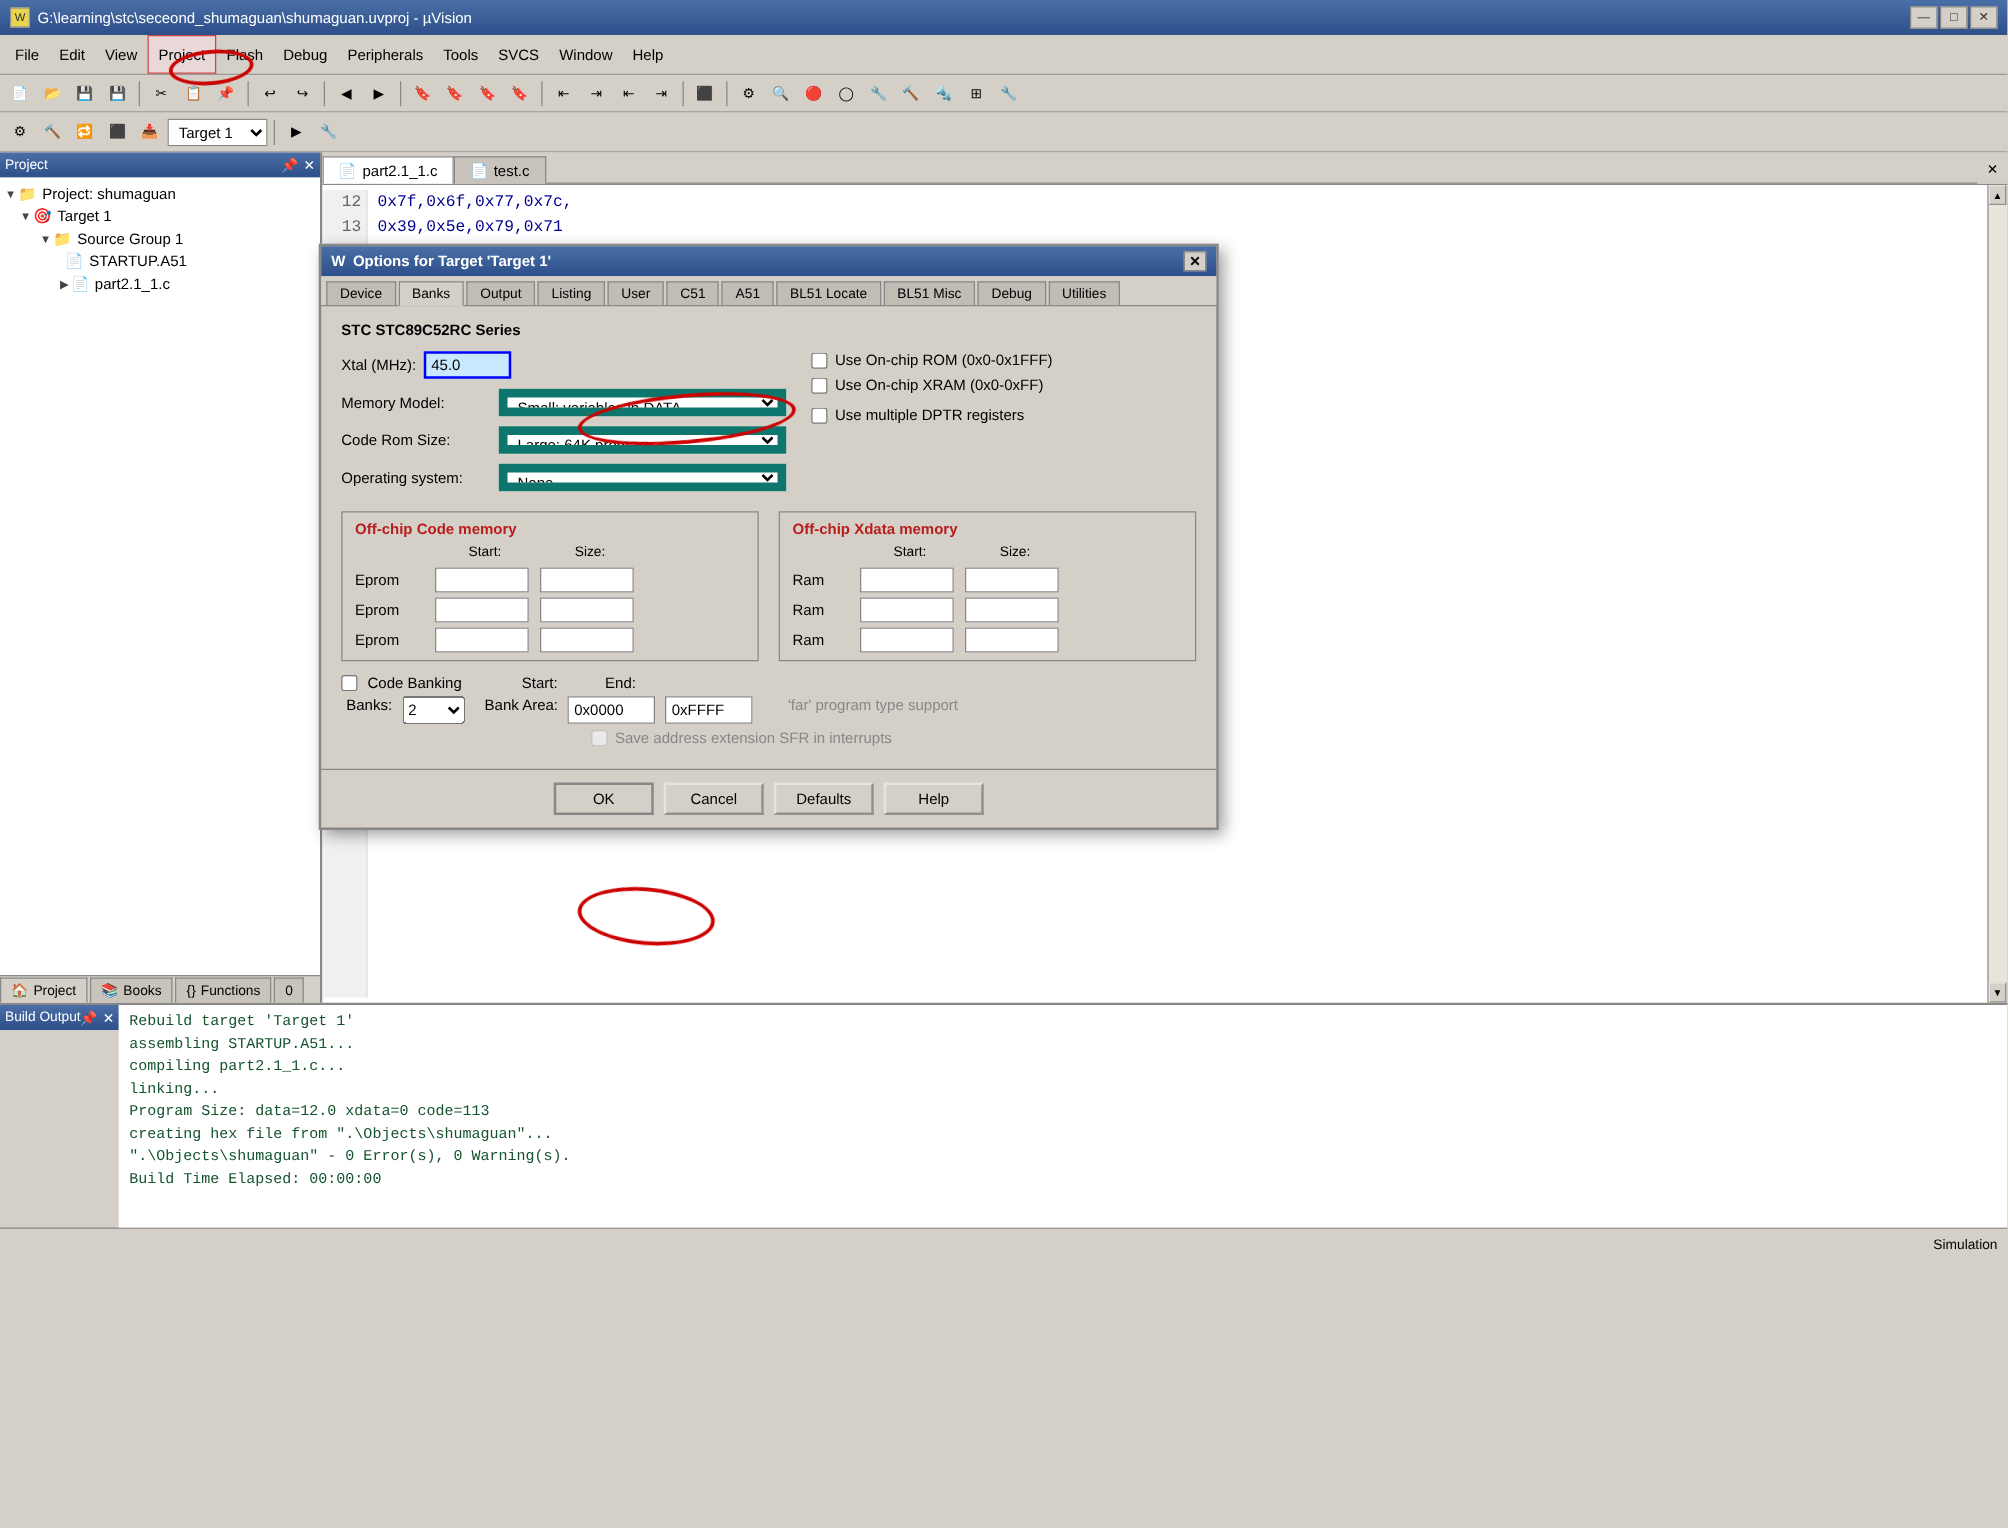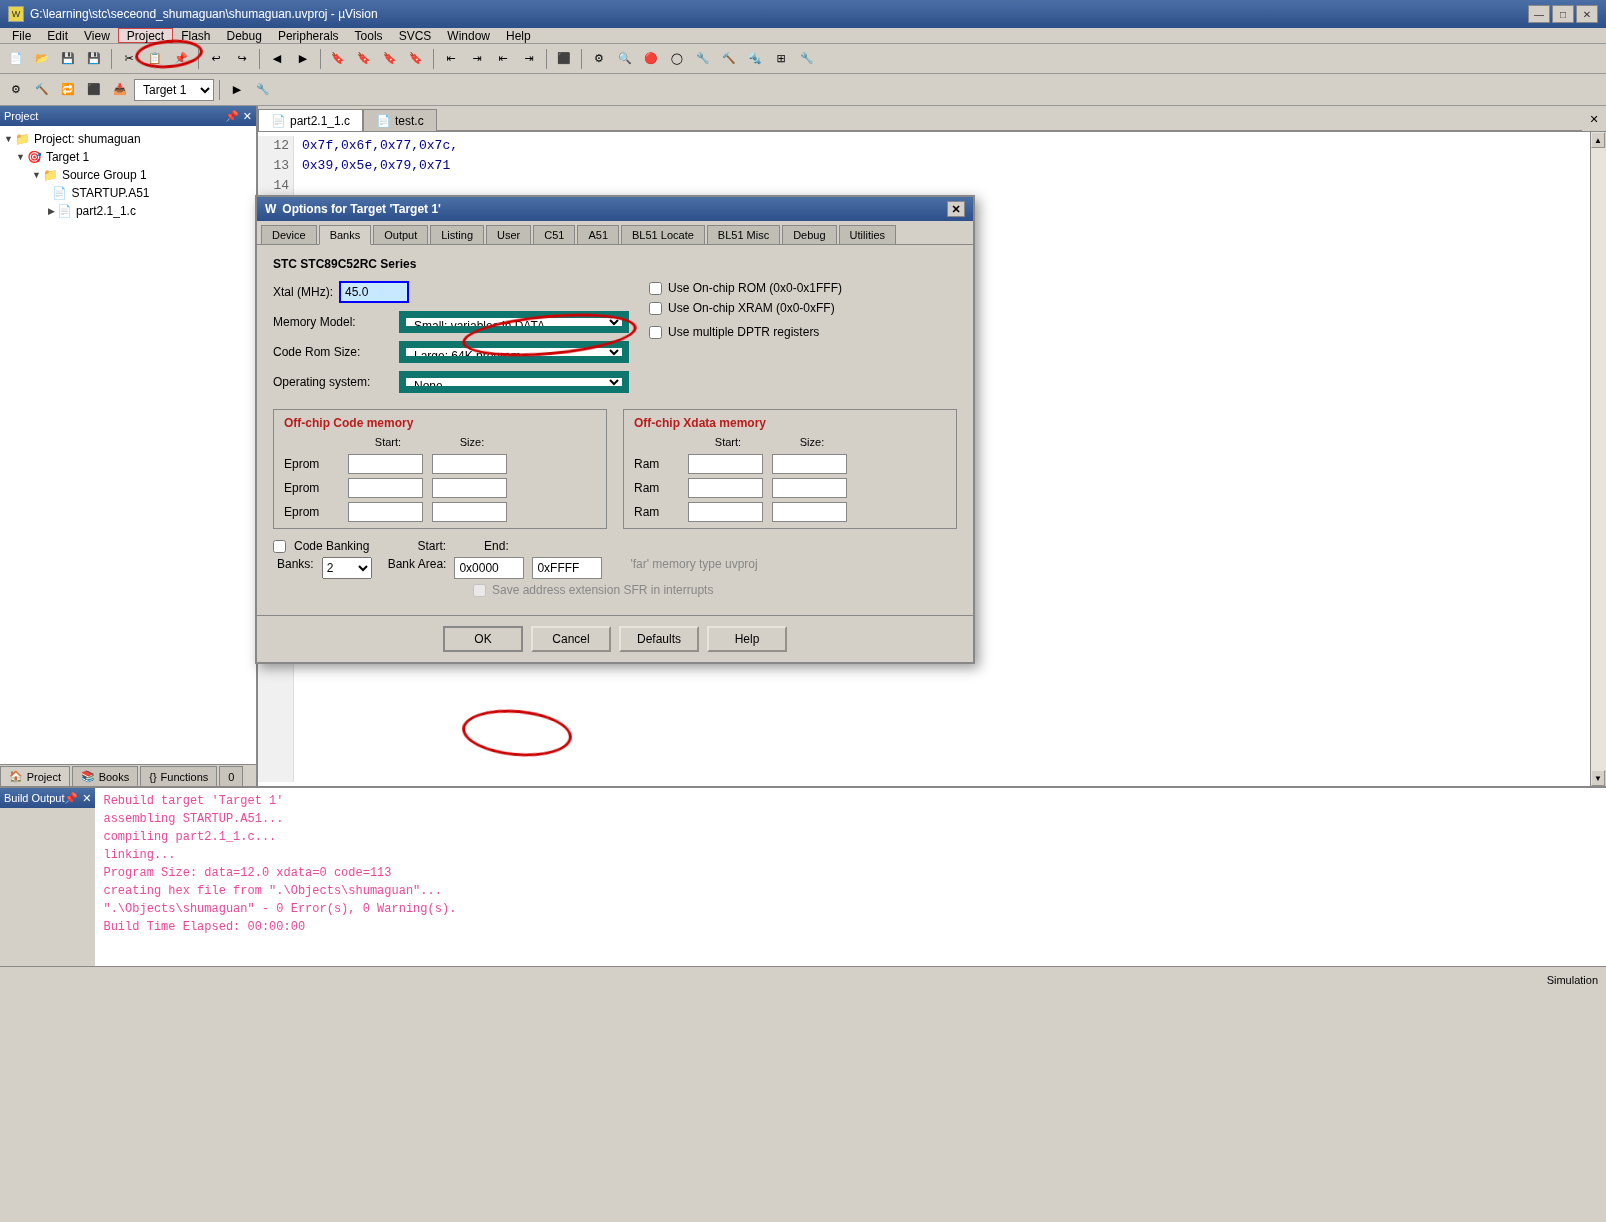--- a/index.html
+++ b/index.html
@@ -17,21 +17,21 @@
     }
     .title-bar-icon { width: 16px; height: 16px; margin-right: 6px; background: #e8d44d; border: 1px solid #999; font-size: 9px; display: flex; align-items: center; justify-content: center; color: #333; }
     .title-text { flex: 1; }
     .title-controls { display: flex; gap: 2px; }
     .title-btn { width: 22px; height: 18px; background: #d4d0c8; border: 1px solid #888; cursor: pointer; display: flex; align-items: center; justify-content: center; font-size: 10px; color: #333; }
 
     
     .menu-bar {
       background: #d4d0c8;
       border-bottom: 1px solid #999;
-      height: 16px;
+      height: 32px;
       display: flex;
       align-items: flex-end;
       padding: 0 4px;
     }
     .menu-item {
       padding: 2px 8px;
       cursor: pointer;
       font-size: 12px;
       color: #000;
       height: 100%;
@@ -210,21 +210,21 @@
       padding: 0 4px;
       font-size: 11px;
     }
     .build-output-content {
       flex: 1;
       background: white;
       font-family: 'Courier New', monospace;
       font-size: 12px;
       padding: 4px 8px;
       overflow: hidden;
-      color: #ec4899;
+      color: #14532d;
     }
     .build-output-content div { line-height: 18px; }
 
     
     .status-bar {
       height: 26px;
       background: #d4d0c8;
       border-top: 1px solid #888;
       display: flex;
       align-items: center;
@@ -727,21 +727,21 @@
           <option>2</option>
           <option>4</option>
           <option>8</option>
           <option>16</option>
           <option>32</option>
         </select>
         <span style="margin-left:8px;">Bank Area:</span>
         <input type="text" style="width: 70px; height: 22px; border: 1px solid rgb(136, 136, 136); font-size: 12px; padding: 0px 4px;" value="0x0000">
         <input type="text" style="width: 70px; height: 22px; border: 1px solid rgb(136, 136, 136); font-size: 12px; padding: 0px 4px;" value="0xFFFF">
 
-        <span style="margin-left: 20px; color:#888;">'far' memory type uvproj</span>
+        <span style="margin-left: 20px; color:#888;">'far' program type support</span>
       </div>
       <div style="margin-top: 4px; padding-left: 200px;">
         <div class="checkbox-row cb-grayed">
           <input type="checkbox" class="checkbox-input" disabled="" style="">
           <span class="far-cb-label">Save address extension SFR in interrupts</span>
         </div>
       </div>
     </div>
 
     <div class="dialog-buttons">

